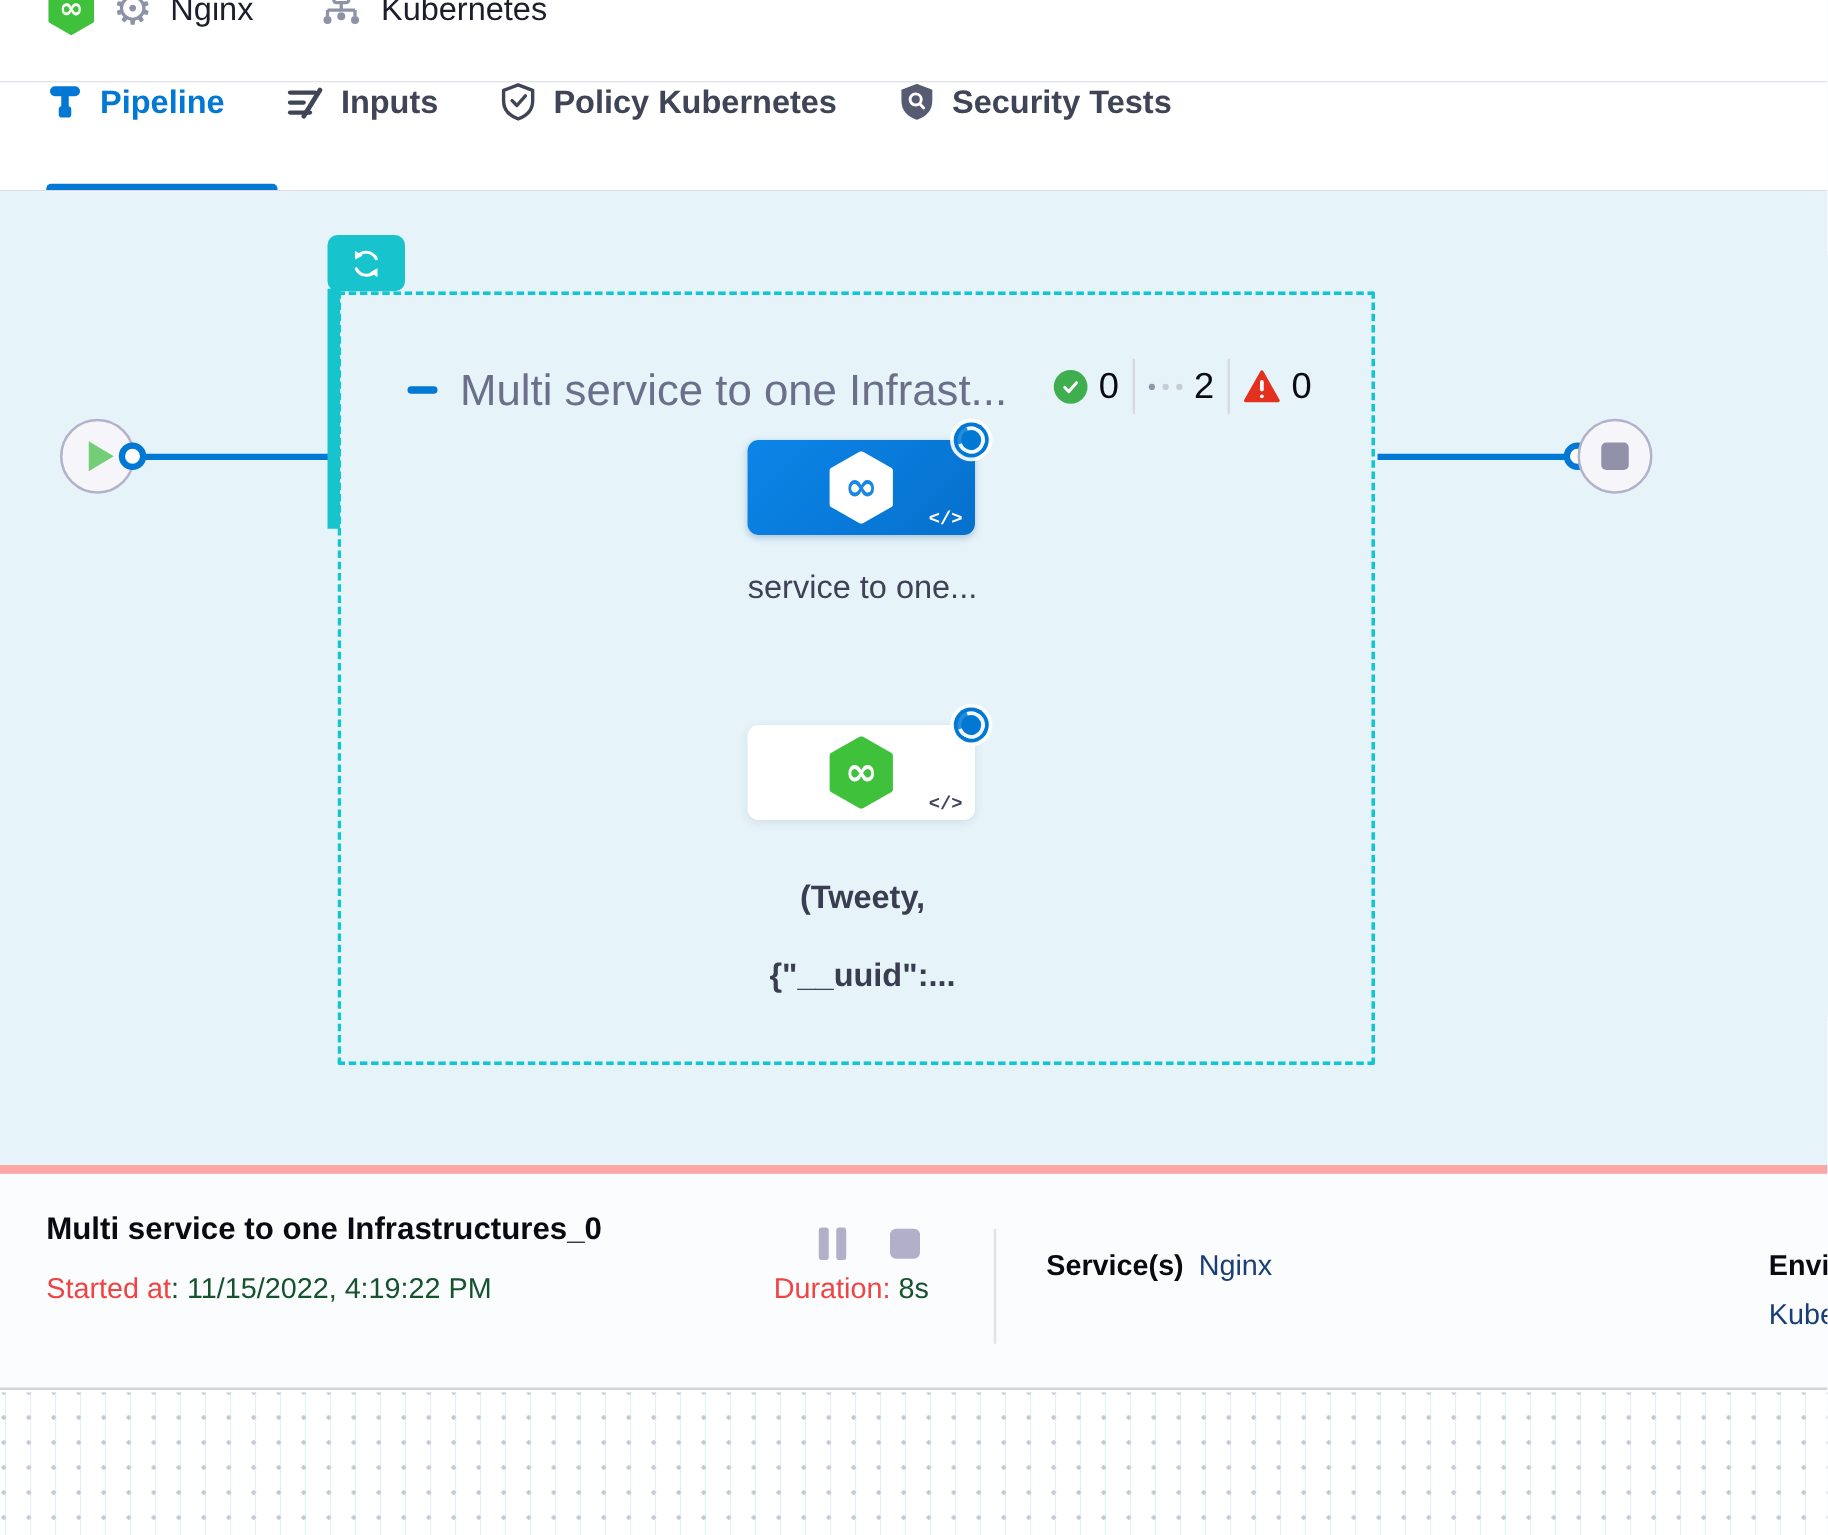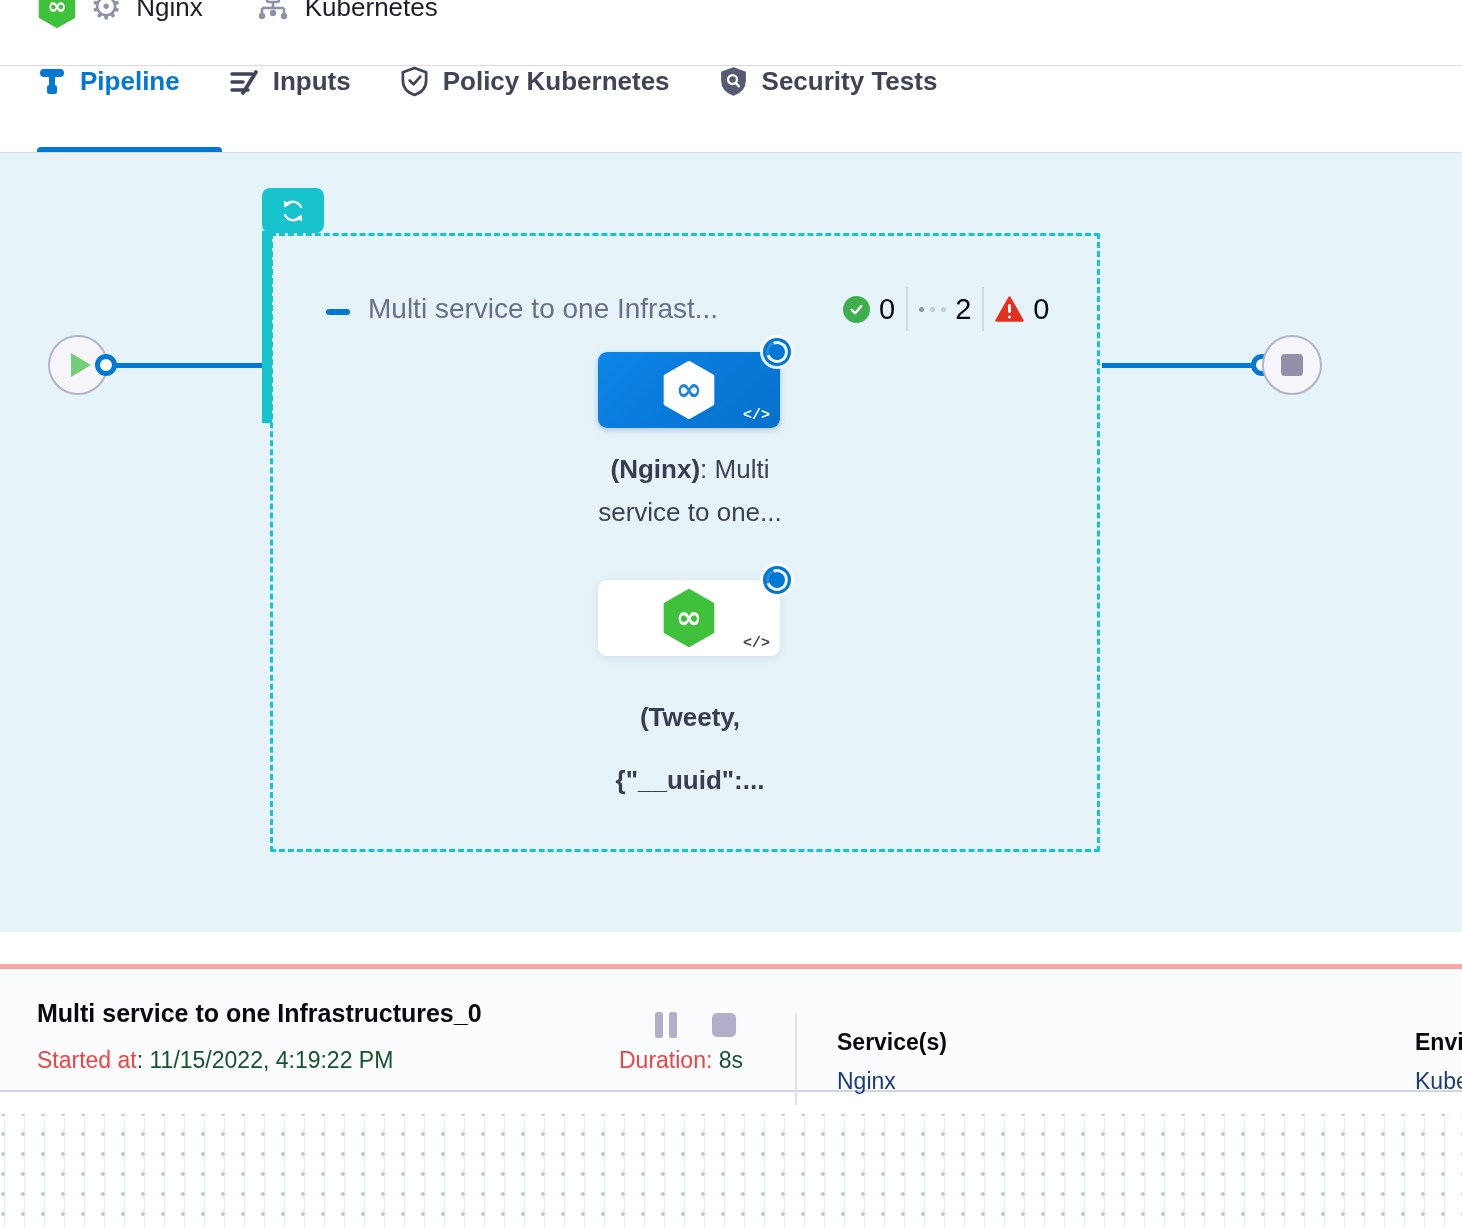--- a/index.html
+++ b/index.html
@@ -53,21 +53,21 @@
   .stage-badge { position:absolute; left:262px; top:35px; height:45px;
     background:#17c4ce; border-radius:8px; display:inline-flex; align-items:center;
     gap:12px; padding:0 18px; color:#fff; font-size:23px; font-weight:700;
     cursor:pointer; z-index:3; }
   .teal-bar { position:absolute; left:262px; top:78px; width:10px; height:192px;
     background:#17c4ce; z-index:2; }
   .stage-box { position:absolute; left:270px; top:80px; width:830px; height:619px;
     border:3px dashed #11c6d2; border-radius:2px; z-index:1; }
   .collapse-btn { position:absolute; left:326px; top:156px; width:24px; height:6px;
     background:#0278d5; border-radius:3px; cursor:pointer; }
-  .stage-title { position:absolute; left:368px; top:140px; font-size:28px;
+  .stage-title { position:absolute; left:368px; top:140px; font-size:35px;
     color:#6c6f8a; white-space:nowrap; }
   .counters { position:absolute; left:843px; top:133px; display:flex;
     align-items:center; height:46px; }
   .cnt-num { font-size:29px; color:#0b0b14; font-weight:500; margin-left:9px; }
   .cnt-div { width:2px; height:44px; background:#d8dae3; margin:0 11px; }
   .ok-circle { width:27px; height:27px; border-radius:50%; background:#3fae4f;
     display:flex; align-items:center; justify-content:center; }
   .ok-circle svg { width:15px; height:15px; }
   .run-dots { display:flex; gap:6px; align-items:center; }
   .run-dots i { width:5px; height:5px; border-radius:50%; background:#c7cbd6; }
@@ -93,38 +93,38 @@
     border-radius:50%; transform:rotate(25deg); }
   .spin1 { left:763px; top:185px; } .spin2 { left:763px; top:413px; }
 
   .node-label { position:absolute; width:300px; text-align:center; font-size:26px;
     line-height:43px; color:#3f4255; }
   .label1 { left:540px; top:295px; } .label2 { left:540px; top:523px; }
   .node-label b { font-weight:700; color:#3a3d50; }
   .label2 .l1,.label2 .l2 { font-weight:700; color:#3a3d50;margin-top:20px; }
 
   
-  .footer { position:absolute; left:0; top:964px; width:1462px; height:128px;
-    background:#fbfcfe; border-top:5px solid #fca5a5; border-bottom:2px solid #d2d4de; }
+  .footer { position:absolute; left:0; top:932px; width:1462px; height:180px;
+    background:#fbfcfe; border-top:7px solid #fca5a5; border-bottom:2px solid #d2d4de; }
   .exec-title { position:absolute; left:37px; top:30px; font-size:25px;
     font-weight:700; color:#0a0a12; }
   .exec-started { position:absolute; left:37px; top:78px; font-size:23px; }
   .lbl-gray { color:#ef4444; } .val-dark { color:#14532d; }
   .pause-btn { position:absolute; left:655px; top:43px; width:24px; height:26px;
     display:flex; gap:6px; cursor:pointer; }
   .pause-btn i { width:8px; height:26px; background:#b1afc9; border-radius:2.5px; }
   .stop-btn { position:absolute; left:712px; top:44px; width:24px; height:24px;
     background:#b1afc9; border-radius:5px; cursor:pointer; }
   .exec-duration { position:absolute; left:619px; top:78px; font-size:23px; }
   .foot-div { position:absolute; left:795px; top:44px; width:2px; height:92px;
     background:#e2e3ea; }
   .col-label { font-size:23px; font-weight:700; color:#0a0a12; }
   .col-link { font-size:23px; font-weight:500; color:#1a3e75; cursor:pointer; }
   .col-services { position:absolute; left:837px; top:60px; display:flex;
-    flex-direction:column; gap:12px; }
+    gap:12px; }
   .col-envs { position:absolute; left:1415px; top:60px; display:flex;
     flex-direction:column; gap:12px; white-space:nowrap; }
 
   
   .gridarea { position:absolute; left:0; top:1114px; width:1462px; height:114px;
     background-color:#ffffff;
     background-image:
       linear-gradient(90deg, rgba(187,224,240,.45) 1px, transparent 1px),
       radial-gradient(#c5c8d3 1.6px, transparent 1.9px);
     background-size:20px 100%, 20px 20px;
@@ -253,21 +253,20 @@
 
     <div class="svc-card card-nginx">
       <svg class="hexicon" viewBox="0 0 100 110">
         <polygon points="50,4 94,29 94,81 50,106 6,81 6,29" fill="#ffffff" stroke="#ffffff" stroke-width="8" stroke-linejoin="round"></polygon>
         <text x="50" y="74" font-size="60" font-weight="bold" fill="#1b87e0" text-anchor="middle" font-family="DejaVu Sans, sans-serif">∞</text>
       </svg>
       <span class="code">&lt;/&gt;</span>
     </div>
     <div class="spinner spin1"></div>
     <div class="node-label label1">
-      <div><b>(Nginx)</b><span>: Multi</span></div>
       <div>service to one...</div>
     </div>
 
     <div class="svc-card card-tweety">
       <svg class="hexicon" viewBox="0 0 100 110">
         <polygon points="50,4 94,29 94,81 50,106 6,81 6,29" fill="#3fc13c" stroke="#3fc13c" stroke-width="8" stroke-linejoin="round"></polygon>
         <text x="50" y="74" font-size="60" font-weight="bold" fill="#ffffff" text-anchor="middle" font-family="DejaVu Sans, sans-serif">∞</text>
       </svg>
       <span class="code">&lt;/&gt;</span>
     </div>

